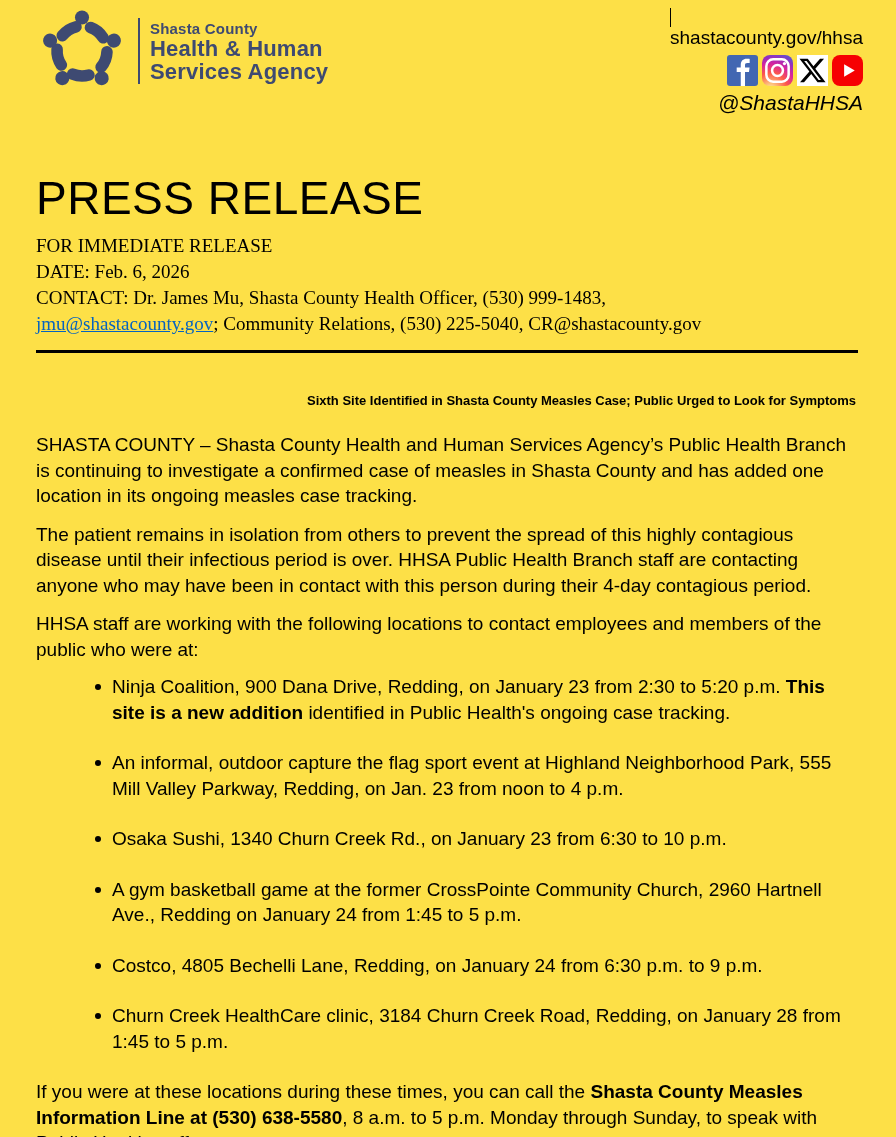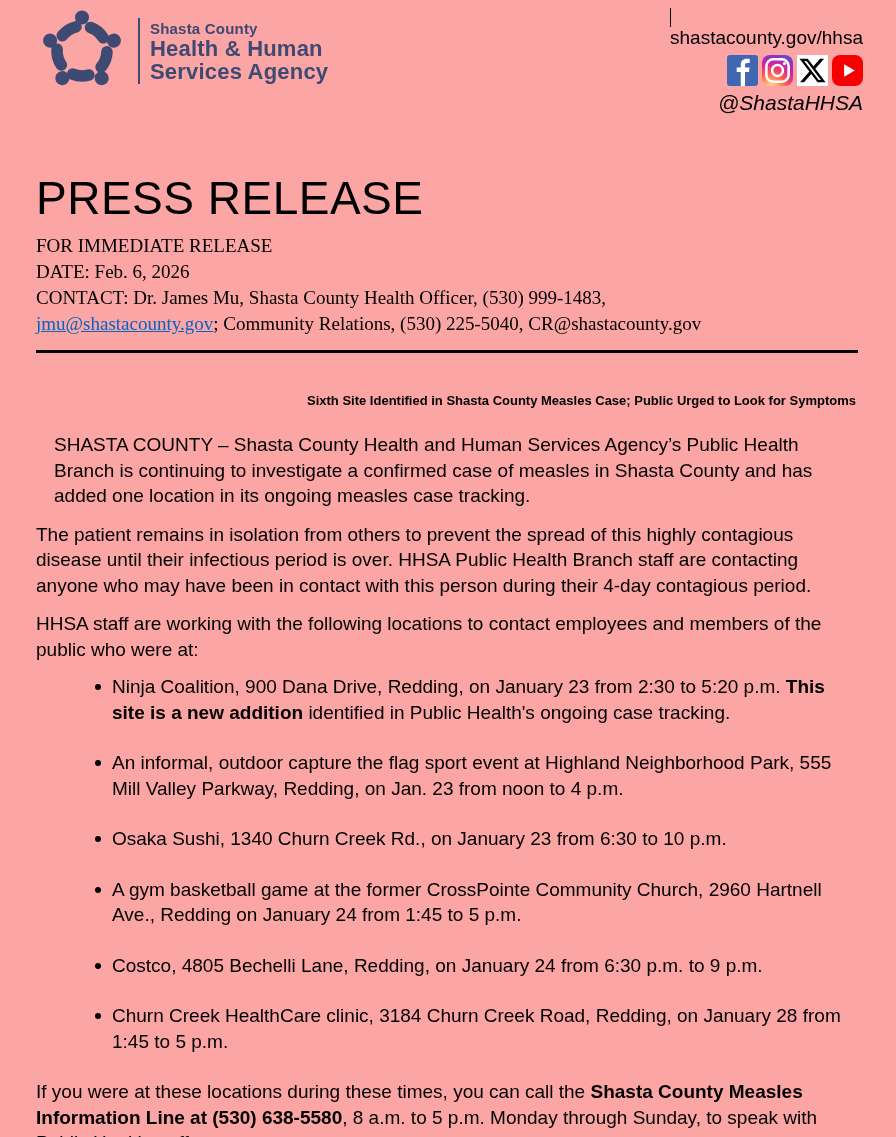--- a/index.html
+++ b/index.html
@@ -2,21 +2,21 @@
 <html><head>
 <meta charset="utf-8">
 <style>
   * { margin: 0; padding: 0; box-sizing: border-box; }
   html, body { background: #ffffff; }
   body { font-family: "Liberation Sans", sans-serif; color: #000; }
   .page {
     position: relative;
     width: 896px;
     height: 1137px;
-    background: #fca5a5;
+    background: #fde047;
     overflow: hidden;
   }
 
   
   .doc-header {
     display: flex;
     justify-content: space-between;
     align-items: flex-start;
     padding: 8px 33px 0 36px;
   }
@@ -59,21 +59,21 @@
 
   .rule {
     border: none; border-top: 3px solid #000;
     margin: 13px 38px 0 36px;
   }
 
   
   .doc-body { padding: 0 40px 0 36px; font-size: 19px; line-height: 25.5px; }
   .headline { font-size: 13px; font-weight: bold; margin-top: 37px; line-height: 22px; text-align: right; }
   .doc-body p { margin-top: 13px; }
-  .doc-body p.first { margin-top: 20px; margin-left: 18px; }
+  .doc-body p.first { margin-top: 20px; }
   ul.site-list { margin: 12px 0 0 0; padding-left: 59px; list-style: none; }
   ul.site-list li { position: relative; padding-left: 17px; margin-bottom: 25px; }
   ul.site-list li::before {
     content: ""; position: absolute; left: 0; top: 10px;
     width: 6px; height: 6px; border-radius: 50%; background: #000;
   }
   .closing { margin-top: 0; }
   b { font-weight: bold; }
 </style>
 </head>

